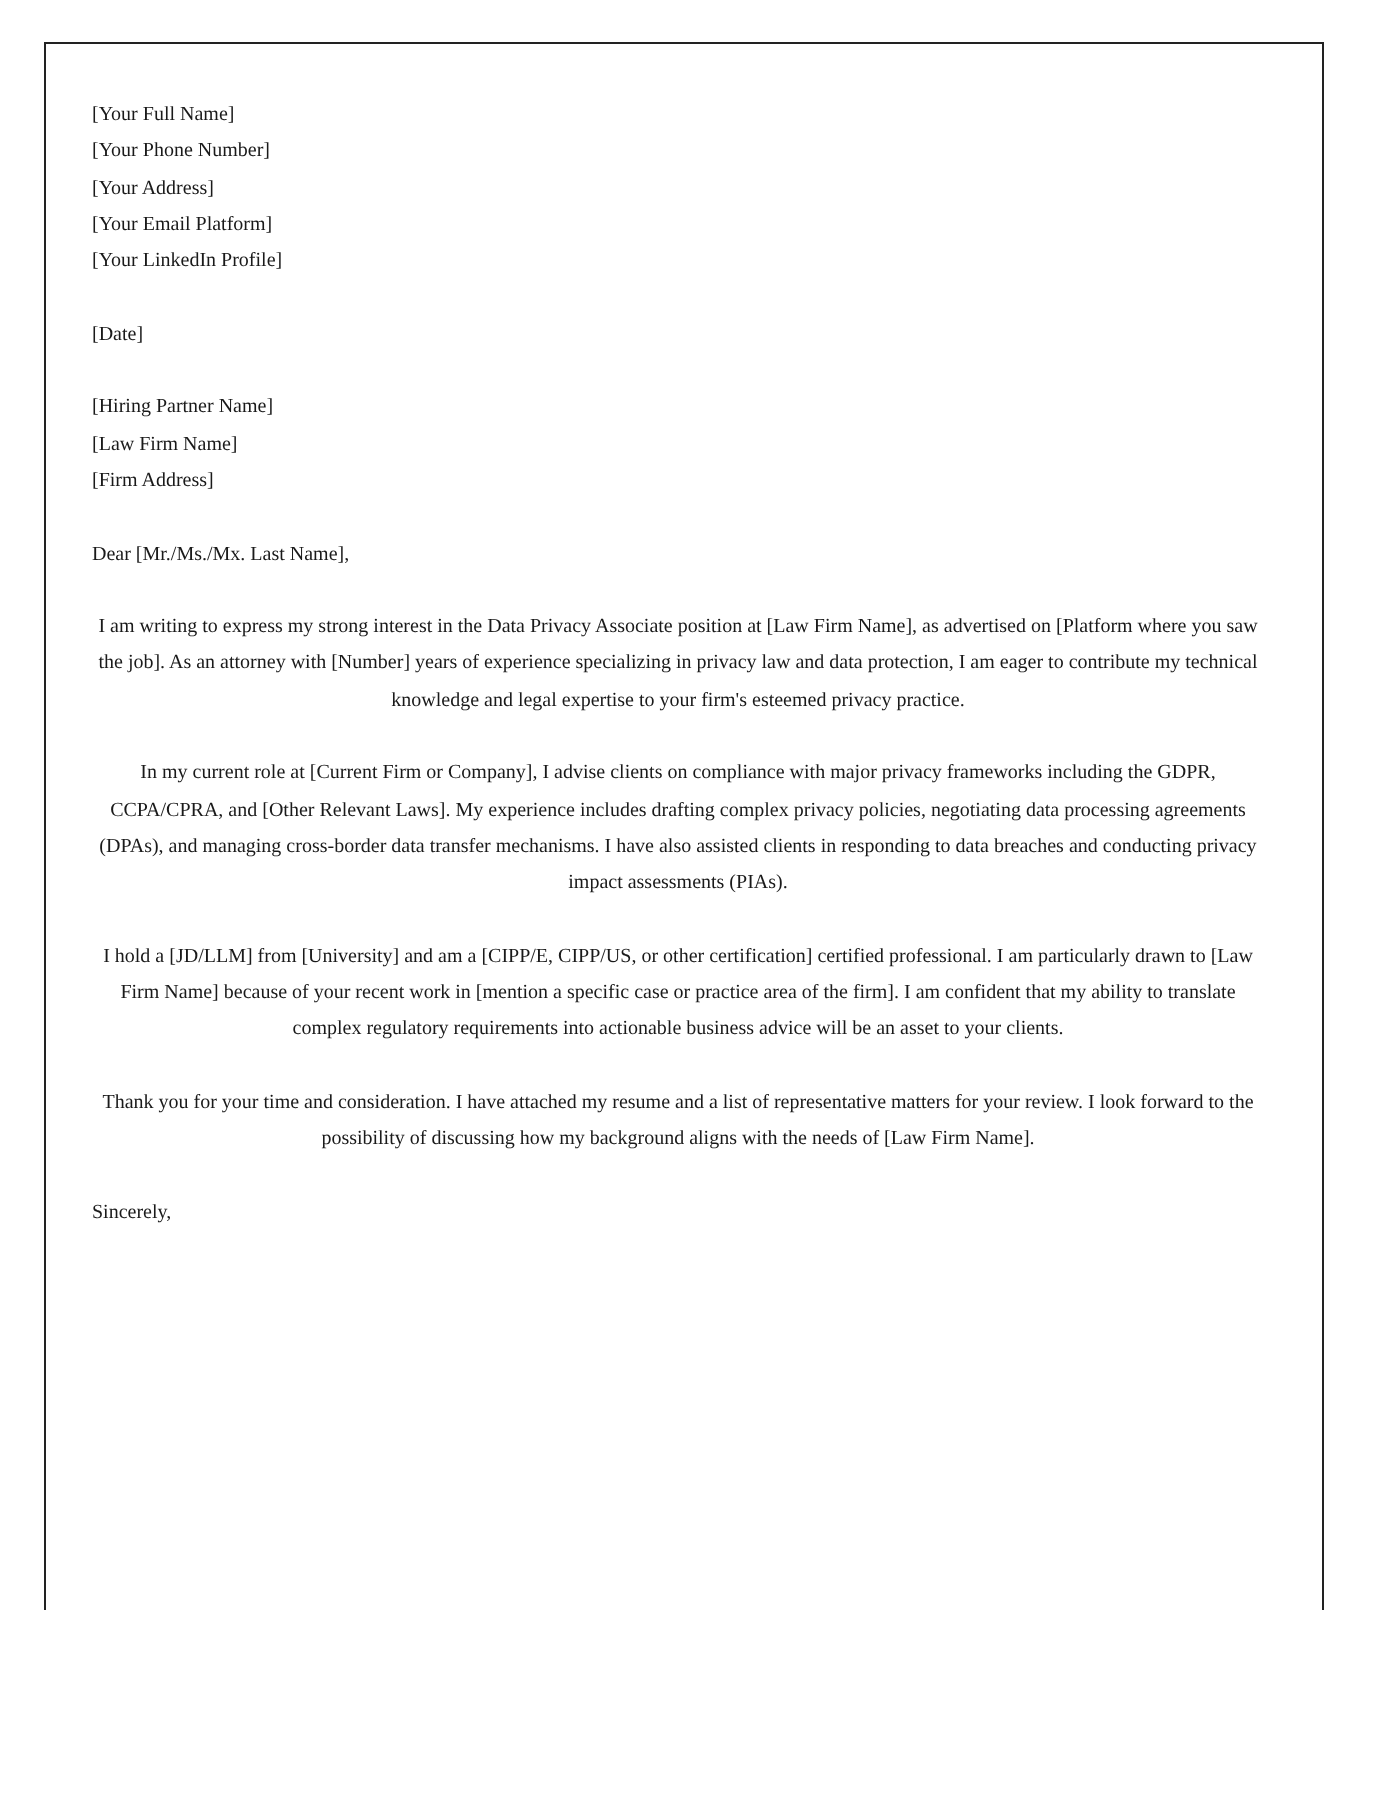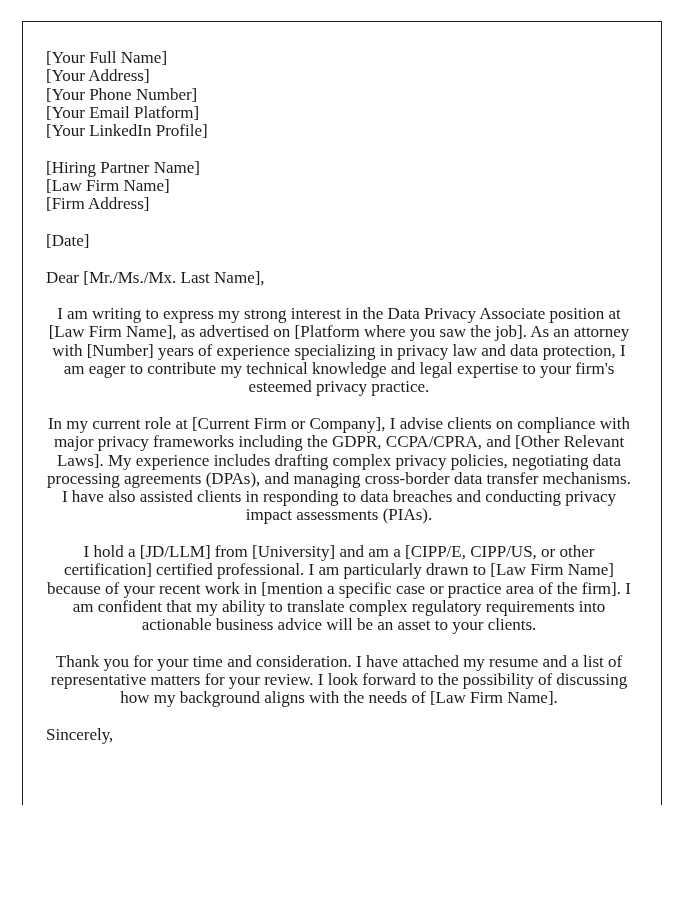--- a/index.html
+++ b/index.html
@@ -27,21 +27,21 @@
     box-sizing: border-box;
     background: #ffffff;
   }
 
   #letter-body {
     position: absolute;
     left: 23px;
     top: 27px;
     width: 586px;
     color: #1a1a1a;
-    font-size: 17px;
+    font-size: 10px;
     line-height: 18.3px;
     text-align: left;
   }
 
   .block {
     margin: 0;
   }
   .block + .block {
     margin-top: 18.3px;
   }
@@ -56,34 +56,34 @@
   }
 </style>
 </head>
 <body>
 
 <div id="page-frame">
   <div id="letter-body">
 
     <div class="block">
       <span class="line">[Your Full Name]</span>
+      <span class="line">[Your Phone Number]</span>
       <span class="line">[Your Address]</span>
-      <span class="line">[Your Phone Number]</span>
       <span class="line">[Your Email Platform]</span>
       <span class="line">[Your LinkedIn Profile]</span>
+    </div>
+
+    <div class="block">
+      <span class="line">[Date]</span>
     </div>
 
     <div class="block">
       <span class="line">[Hiring Partner Name]</span>
       <span class="line">[Law Firm Name]</span>
       <span class="line">[Firm Address]</span>
-    </div>
-
-    <div class="block">
-      <span class="line">[Date]</span>
     </div>
 
 
     <div class="block">
       <span class="line">Dear [Mr./Ms./Mx. Last Name],</span>
     </div>
 
     <p class="block para">I am writing to express my strong interest in the Data Privacy Associate position at [Law Firm Name], as advertised on [Platform where you saw the job]. As an attorney with [Number] years of experience specializing in privacy law and data protection, I am eager to contribute my technical knowledge and legal expertise to your firm's esteemed privacy practice.</p>
     <p class="block para">In my current role at [Current Firm or Company], I advise clients on compliance with major privacy frameworks including the GDPR, CCPA/CPRA, and [Other Relevant Laws]. My experience includes drafting complex privacy policies, negotiating data processing agreements (DPAs), and managing cross-border data transfer mechanisms. I have also assisted clients in responding to data breaches and conducting privacy impact assessments (PIAs).</p>
     <p class="block para">I hold a [JD/LLM] from [University] and am a [CIPP/E, CIPP/US, or other certification] certified professional. I am particularly drawn to [Law Firm Name] because of your recent work in [mention a specific case or practice area of the firm]. I am confident that my ability to translate complex regulatory requirements into actionable business advice will be an asset to your clients.</p>

